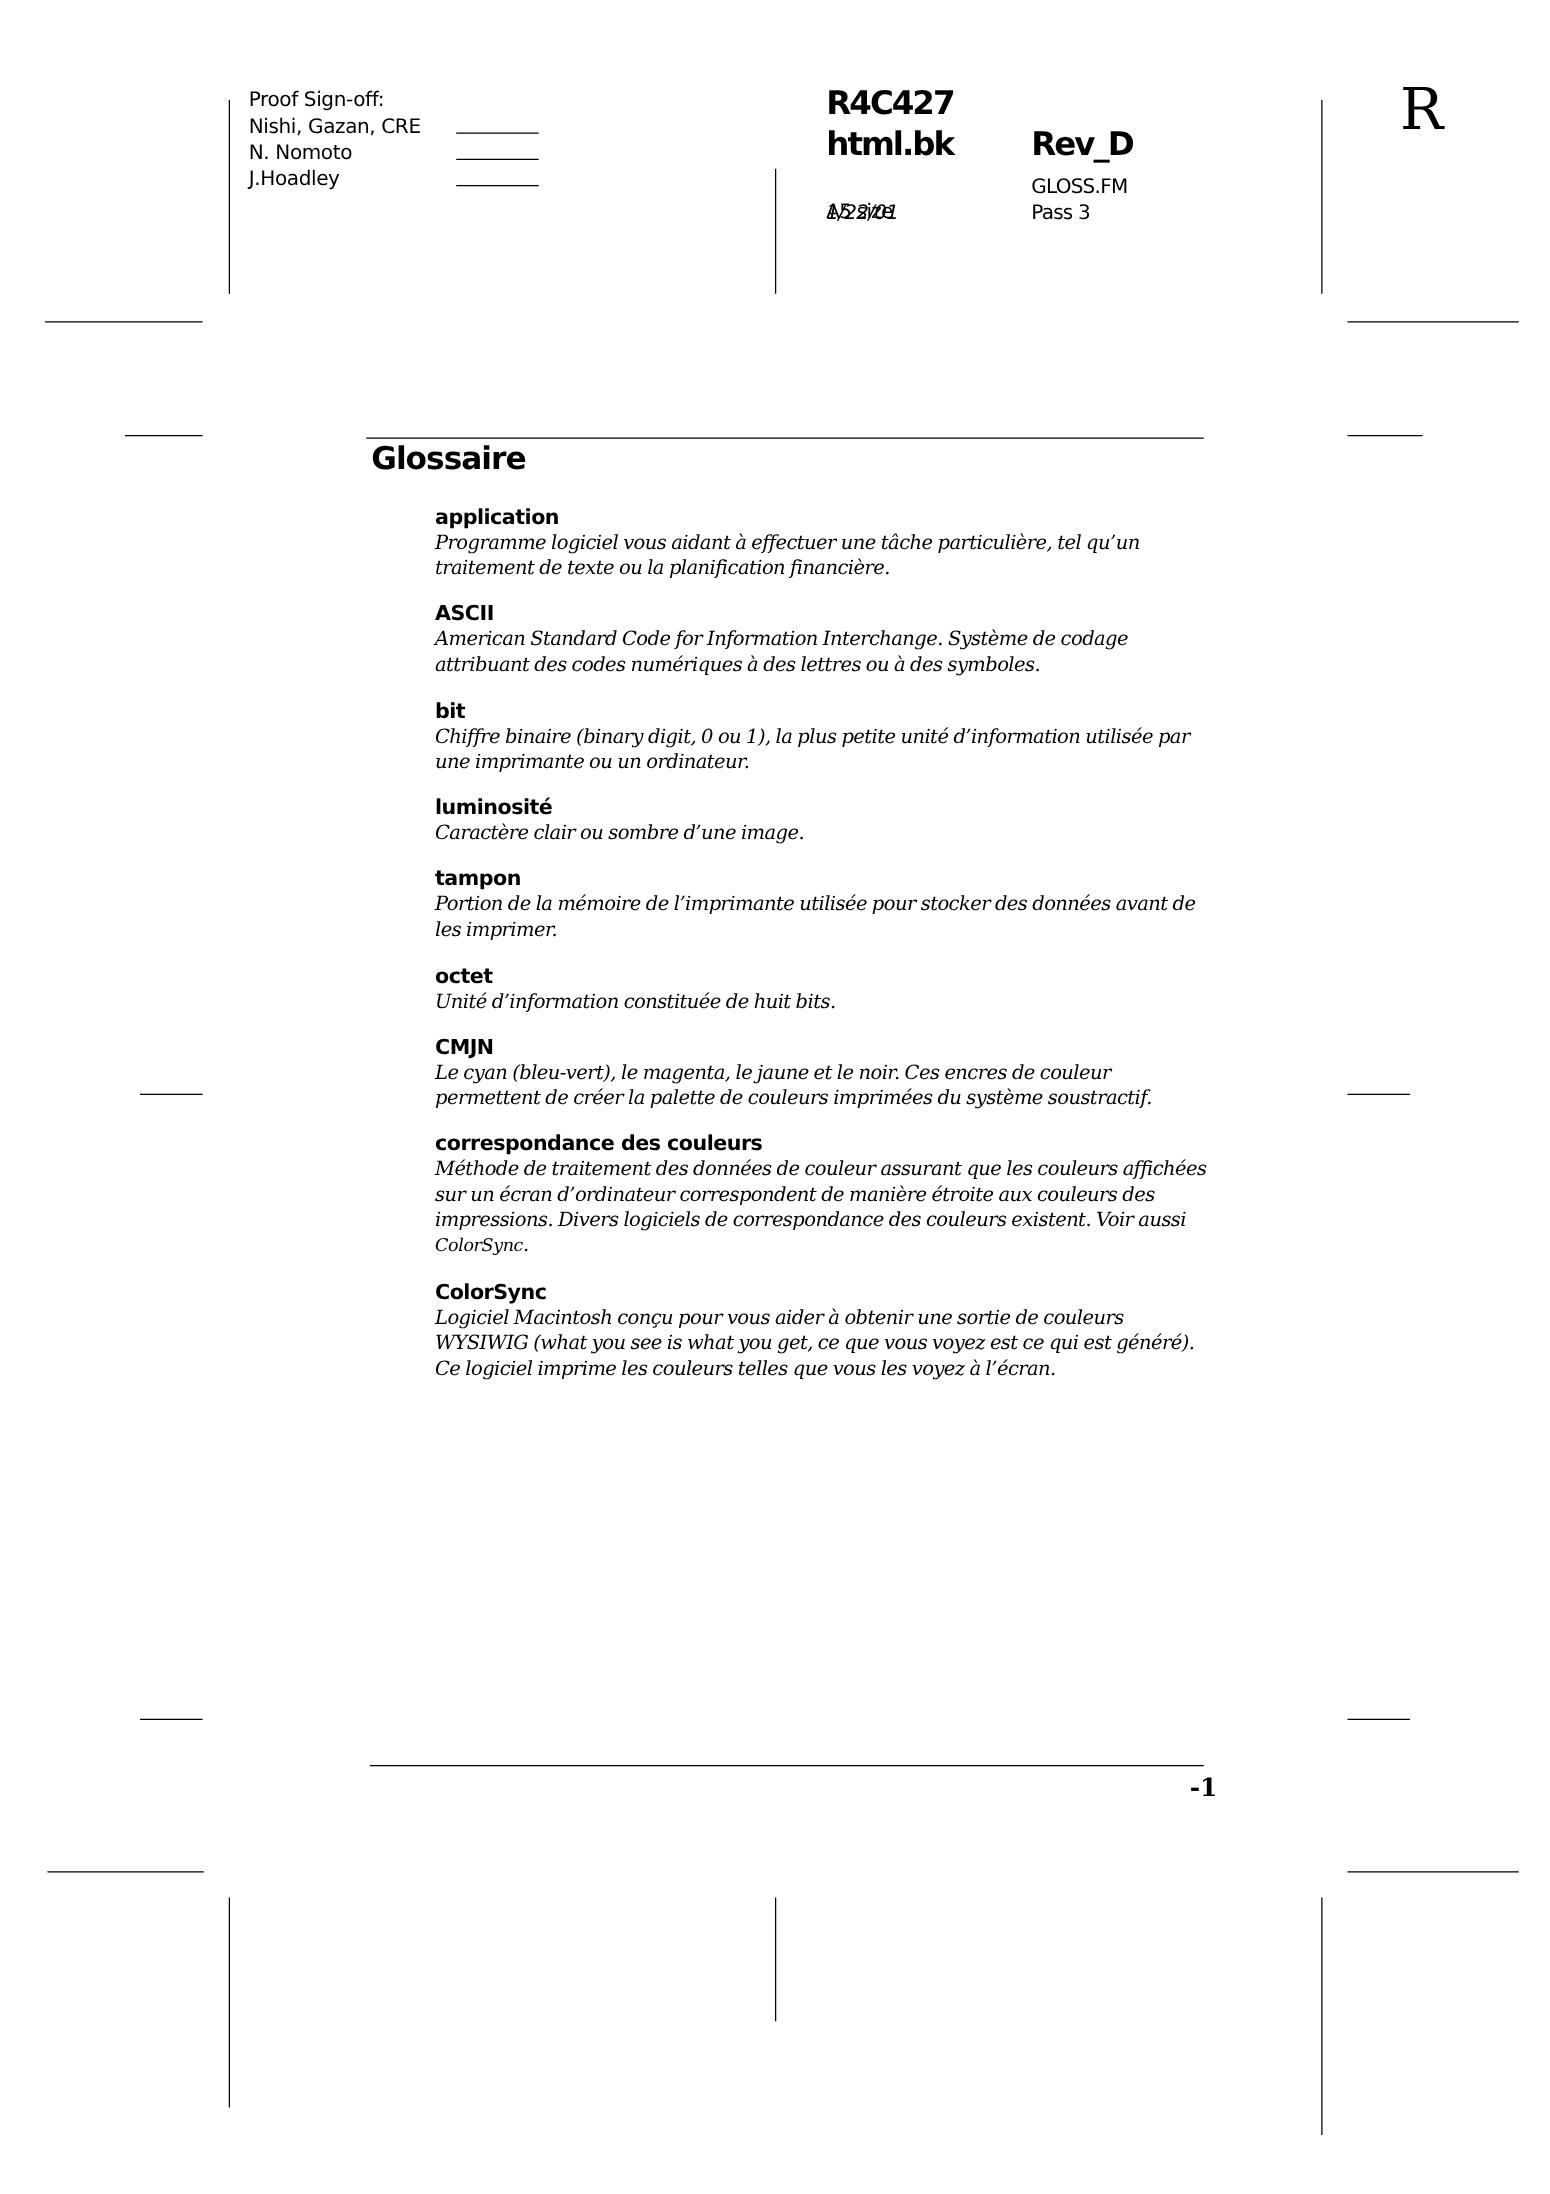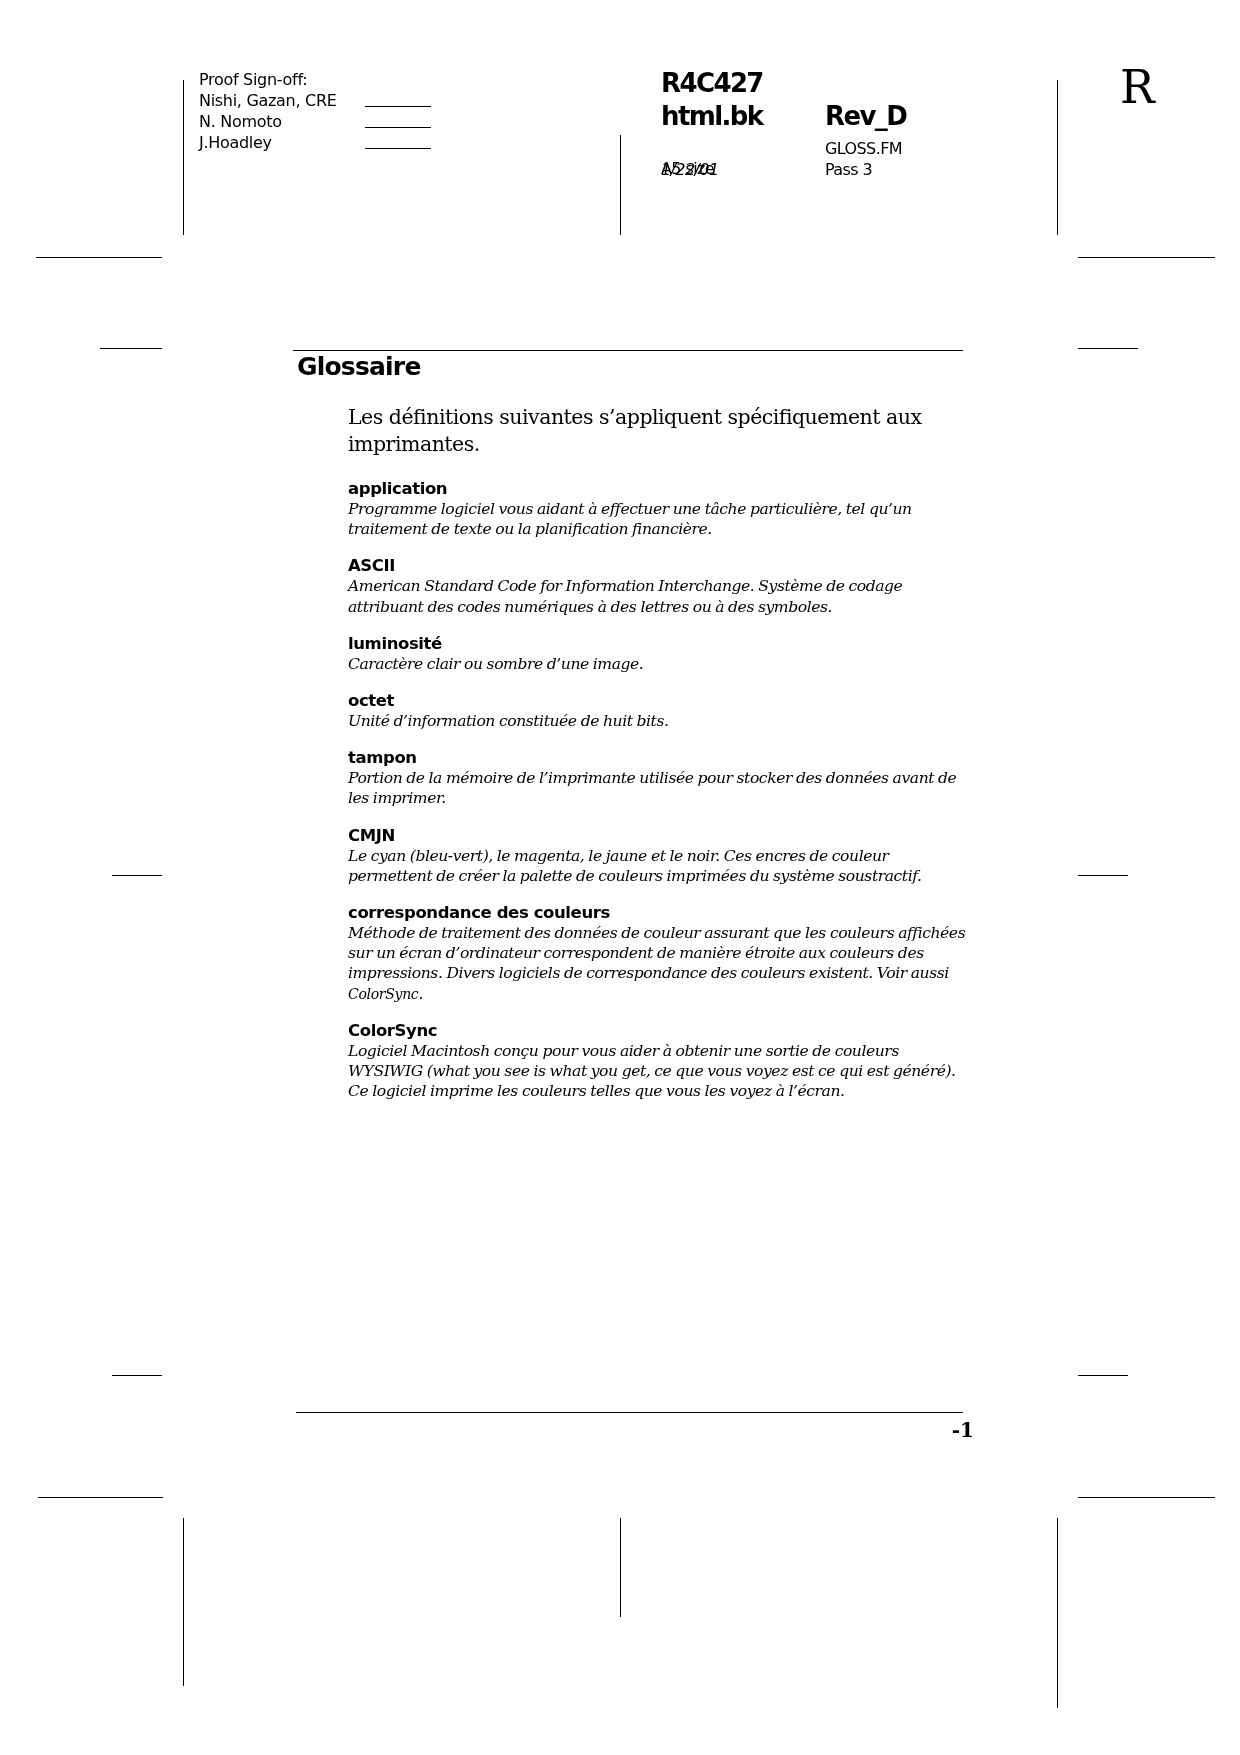--- a/index.html
+++ b/index.html
@@ -68,41 +68,44 @@
 <div class="abs hdr-small" style="left:661px; top:139px;margin-top:20px;">A5 size</div>
 <div class="abs hdr-small" style="left:661px; top:160px;font-style:italic;">1/22/01</div>
 <div class="abs hdr-small" style="left:825px; top:139px;">GLOSS.FM</div>
 <div class="abs hdr-small" style="left:825px; top:160px;">Pass 3</div>
 <div class="abs side-letter">R</div>
 
 <div class="hline" style="left:293px; top:350px; width:670px; border-top-width:1.3px;"></div>
 <div class="abs title">Glossaire</div>
 
 <div class="column">
-  <p class="intro">Les définitions suivantes s’appliquent spécifiquement aux imprimantes.</p>
 
   <div class="entry">
     <div class="term">application</div>
     <div class="def">Programme logiciel vous aidant à effectuer une tâche particulière, tel qu’un traitement de texte ou la planification financière.</div>
   </div>
   <div class="entry">
     <div class="term">ASCII</div>
     <div class="def">American Standard Code for Information Interchange. Système de codage attribuant des codes numériques à des lettres ou à des symboles.</div>
   </div>
   <div class="entry">
+    <div class="term">bit</div>
+    <div class="def">Chiffre binaire (binary digit, 0 ou 1), la plus petite unité d’information utilisée par une imprimante ou un ordinateur.</div>
+  </div>
+  <div class="entry">
     <div class="term">luminosité</div>
     <div class="def">Caractère clair ou sombre d’une image.</div>
   </div>
   <div class="entry">
+    <div class="term">tampon</div>
+    <div class="def">Portion de la mémoire de l’imprimante utilisée pour stocker des données avant de les imprimer.</div>
+  </div>
+  <div class="entry">
     <div class="term">octet</div>
     <div class="def">Unité d’information constituée de huit bits.</div>
-  </div>
-  <div class="entry">
-    <div class="term">tampon</div>
-    <div class="def">Portion de la mémoire de l’imprimante utilisée pour stocker des données avant de les imprimer.</div>
   </div>
   <div class="entry">
     <div class="term">CMJN</div>
     <div class="def">Le cyan (bleu-vert), le magenta, le jaune et le noir. Ces encres de couleur permettent de créer la palette de couleurs imprimées du système soustractif.</div>
   </div>
   <div class="entry">
     <div class="term">correspondance des couleurs</div>
     <div class="def"><span>Méthode de traitement des données de couleur assurant que les couleurs affichées sur un écran d’ordinateur correspondent de manière étroite aux couleurs des impressions. Divers logiciels de correspondance des couleurs existent. Voir aussi </span><span class="ref">ColorSync</span><span>.</span></div>
   </div>
   <div class="entry">

